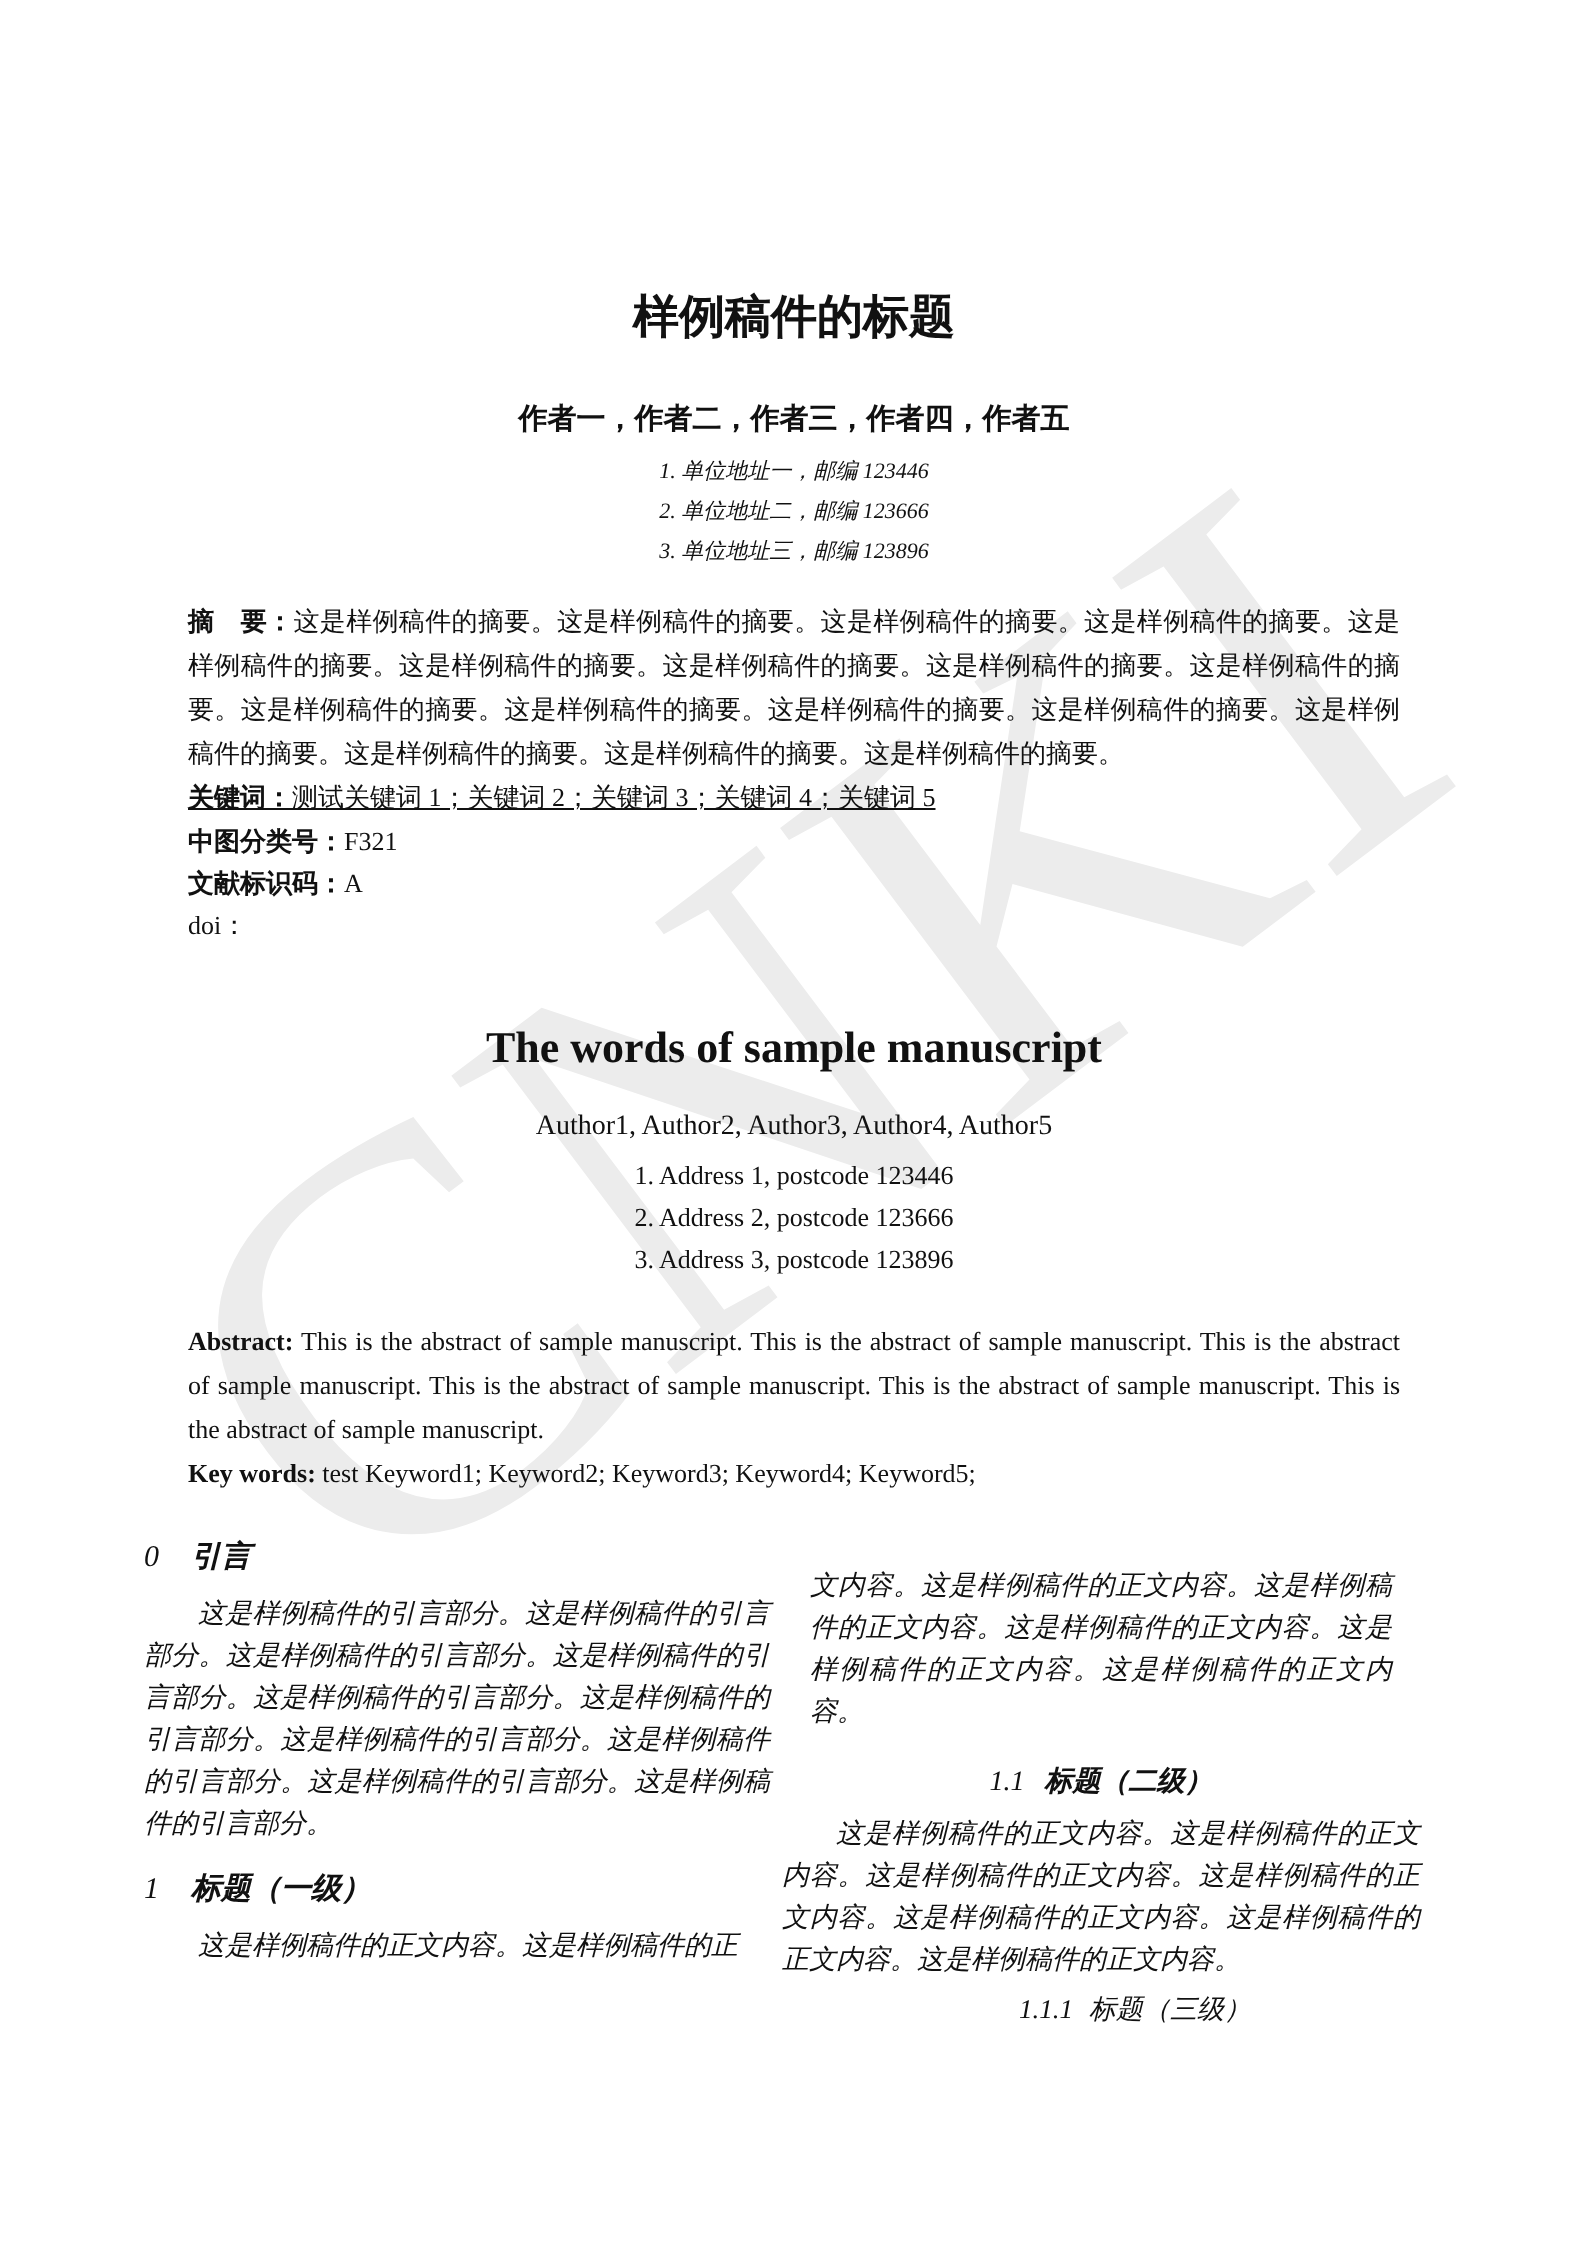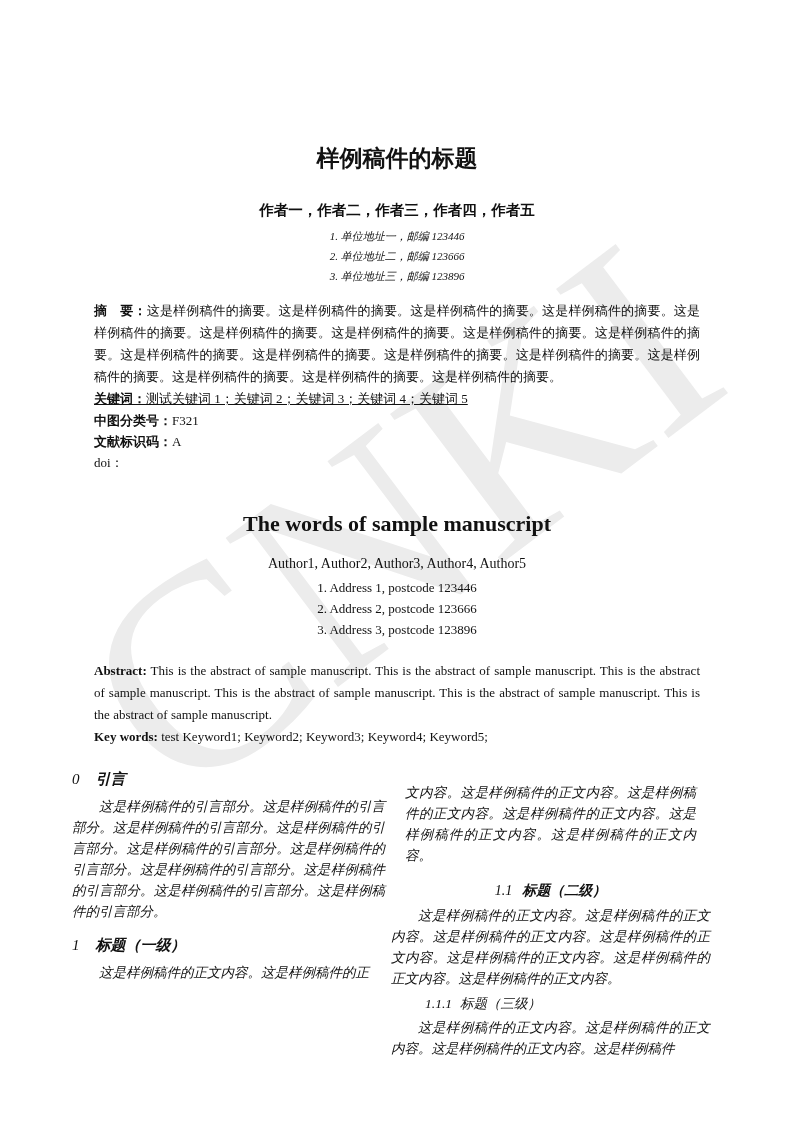--- a/index.html
+++ b/index.html
@@ -47,21 +47,21 @@
   .columns { display:flex; margin:20px 67px 0 72px; gap:6px;font-style:italic; }
   .col { font-size:13.5px; line-height:21px; text-align:justify; }
   .col-left  { width:313px; }
   .col-right { width:319px; }
   .h-l1 { font-size:15px; line-height:22px; margin:0 0 6px; text-align:left;
           font-family:"Liberation Sans",sans-serif; font-weight:bold; }
   .h-l1.mt { margin-top:12px; }
   .h-l2 { font-size:14px; line-height:21px; margin:5px 0 4px; text-align:center;
           font-family:"Liberation Sans",sans-serif; font-weight:bold; }
   .h-l3 { font-size:13.5px; line-height:21px; margin:4px 0 3px; padding-left:34px;
-          text-align:left; font-weight:normal; }
+          text-align:center; font-weight:normal; }
   .h-num { font-family:"Liberation Serif",serif; font-weight:normal; }
   .h-l1 .h-num { margin-right:16px; }
   .h-l2 .h-num { margin-right:10px; }
   .h-l3 .h-num { margin-right:8px; }
   .para      { margin:0; text-indent:2em; }
   .para-cont { margin:14px; text-indent:0; }
 </style>
 </head>
 <body>
 
@@ -102,18 +102,17 @@
         <div class="h-l1"><span class="h-num">0</span><span>引言</span></div>
         <p class="para">这是样例稿件的引言部分。这是样例稿件的引言部分。这是样例稿件的引言部分。这是样例稿件的引言部分。这是样例稿件的引言部分。这是样例稿件的引言部分。这是样例稿件的引言部分。这是样例稿件的引言部分。这是样例稿件的引言部分。这是样例稿件的引言部分。</p>
         <div class="h-l1 mt"><span class="h-num">1</span><span>标题（一级）</span></div>
         <p class="para">这是样例稿件的正文内容。这是样例稿件的正</p>
       </div>
       <div class="col col-right">
         <p class="para-cont">文内容。这是样例稿件的正文内容。这是样例稿件的正文内容。这是样例稿件的正文内容。这是样例稿件的正文内容。这是样例稿件的正文内容。</p>
         <div class="h-l2"><span class="h-num">1.1</span><span>标题（二级）</span></div>
         <p class="para">这是样例稿件的正文内容。这是样例稿件的正文内容。这是样例稿件的正文内容。这是样例稿件的正文内容。这是样例稿件的正文内容。这是样例稿件的正文内容。这是样例稿件的正文内容。</p>
         <div class="h-l3"><span class="h-num">1.1.1</span><span>标题（三级）</span></div>
-        <p class="para">这是样例稿件的正文内容。这是样例稿件的正文内容。这是样例稿件的正文内容。这是样例稿件</p>
       </div>
     </div>
 
   </div>
 </div>
 
 </body></html>

